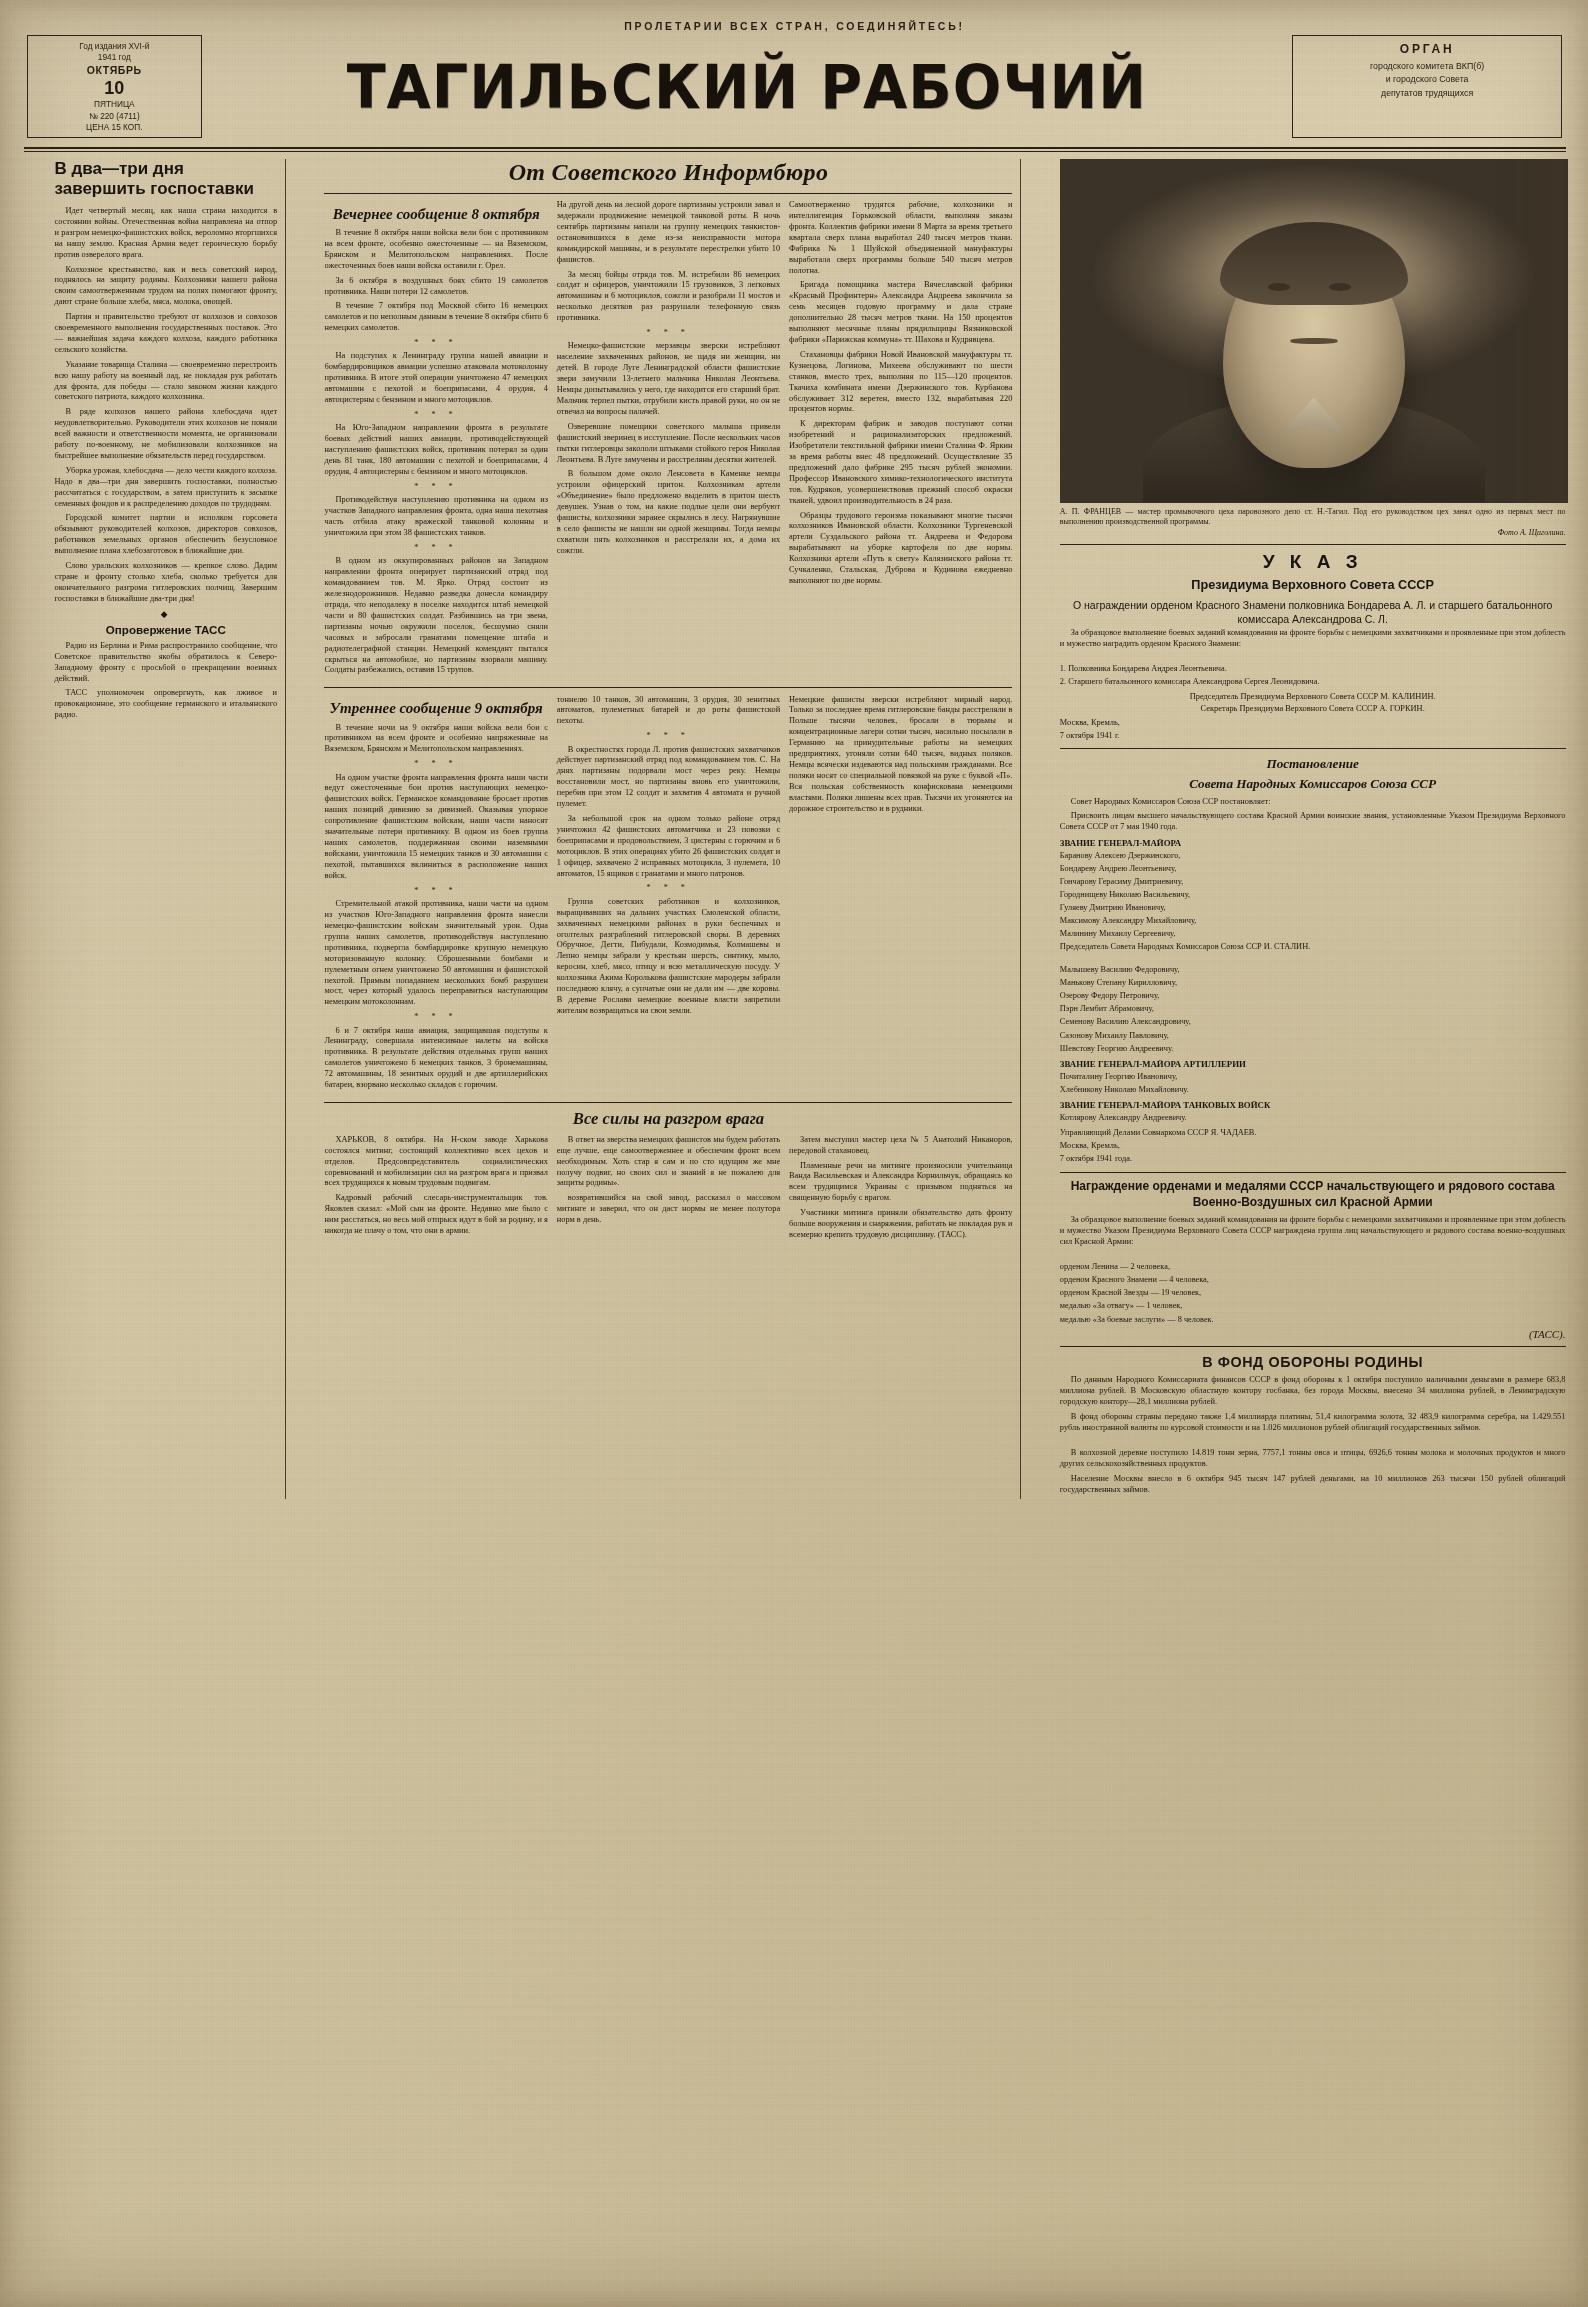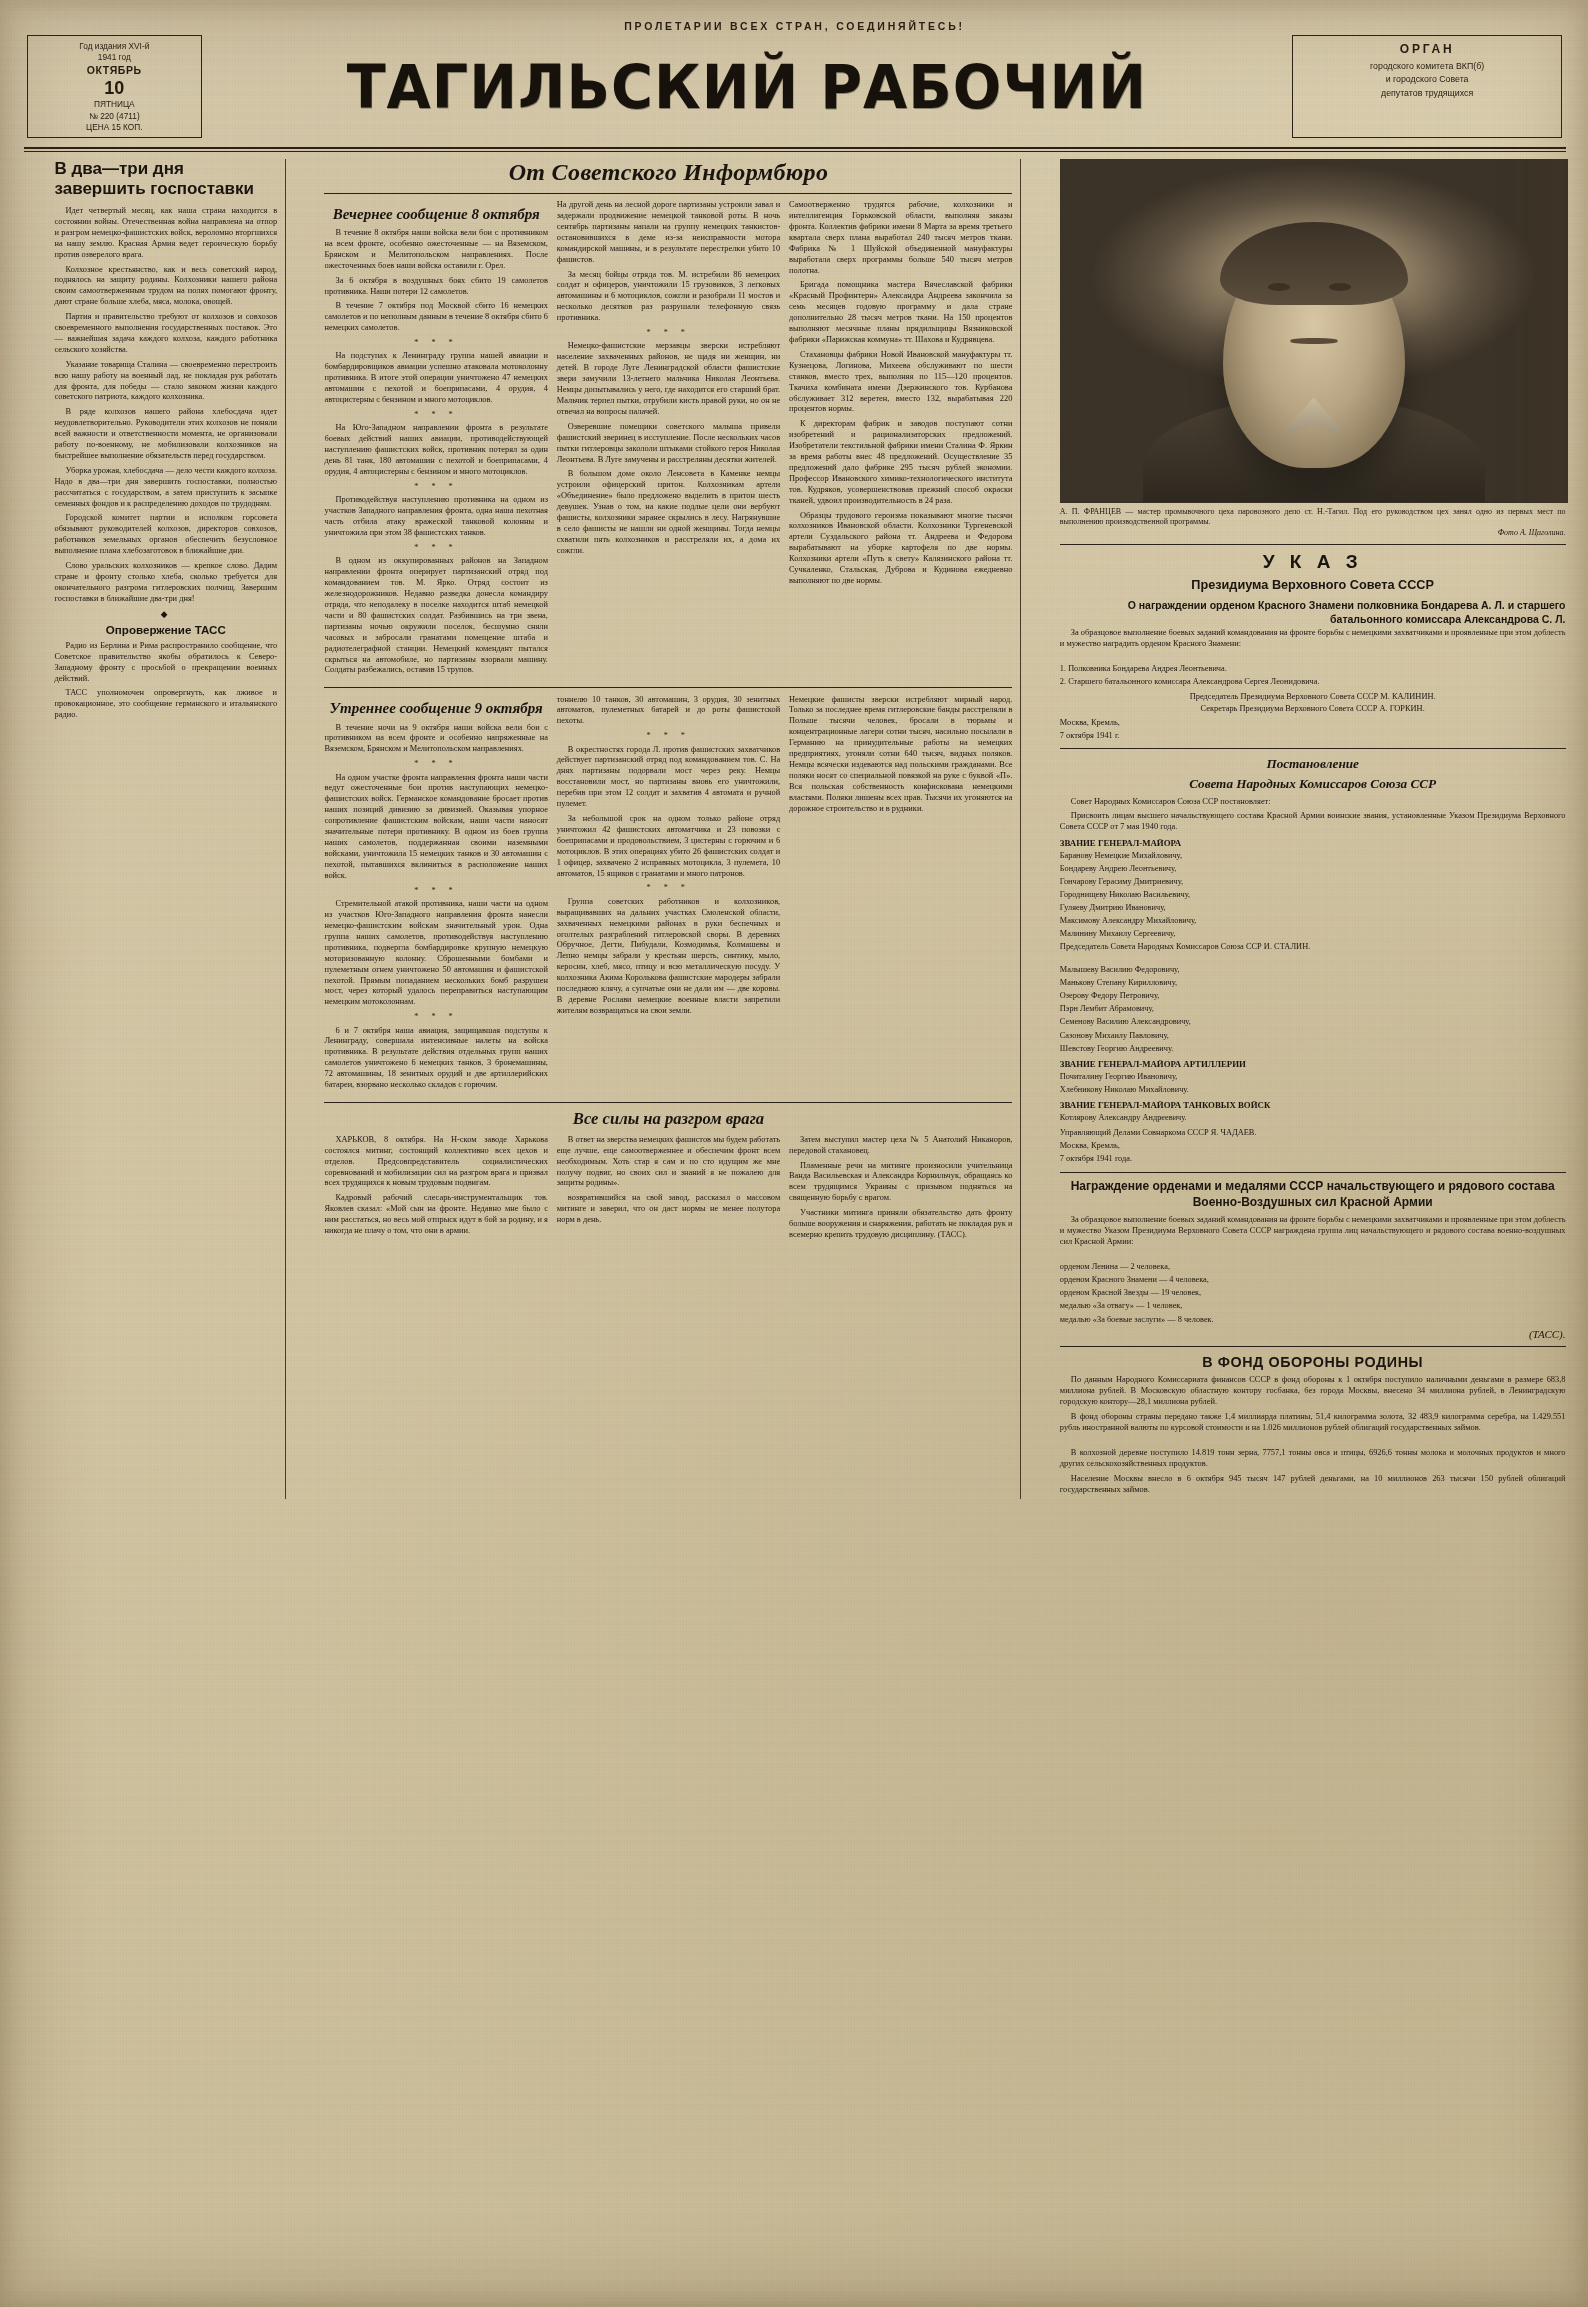--- a/index.html
+++ b/index.html
@@ -261,22 +261,22 @@
   .decree-sub{
     font-family:"Liberation Sans", sans-serif;
     font-weight:700;
     text-align:center;
     font-size:12.7px;
     line-height:1.3;
     margin:0 0 4.4px 0;
   }
   .decree-line{
     font-family:"Liberation Sans", sans-serif;
-    font-weight:700;
-    text-align:right;
+    font-weight:400;
+    text-align:center;
     font-size:10.5px;
     line-height:1.35;
     margin:0 0 2.2px 0;
   }
   .sign{
     font-size:8.4px;
     line-height:1.3;
     margin:1.7px 0;
     text-indent:0;
   }
@@ -520,21 +520,21 @@
       <div class="hr-full"></div>
 
       <div>
         <div class="ital-center">Постановление</div>
         <div class="ital-center">Совета Народных Комиссаров Союза ССР</div>
         <div class="subcols2">
           <div>
             <p>Совет Народных Комиссаров Союза ССР постановляет:</p>
             <p>Присвоить лицам высшего начальствующего состава Красной Армии воинские звания, установленные Указом Президиума Верховного Совета СССР от 7 мая 1940 года.</p>
             <div class="rank-head">ЗВАНИЕ ГЕНЕРАЛ-МАЙОРА</div>
-            <p class="namelist">Баранову Немецкие Михайловичу,</p>
+            <p class="namelist">Баранову Алексею Дзержинского,</p>
             <p class="namelist">Бондареву Андрею Леонтьевичу,</p>
             <p class="namelist">Гончарову Герасиму Дмитриевичу,</p>
             <p class="namelist">Городнищеву Николаю Васильевичу,</p>
             <p class="namelist">Гуляеву Дмитрию Ивановичу,</p>
             <p class="namelist">Максимову Александру Михайловичу,</p>
             <p class="namelist">Малинину Михаилу Сергеевичу,</p>
             <p class="sign">Председатель Совета Народных Комиссаров Союза ССР И. СТАЛИН.</p>
           </div>
           <div>
             <p class="namelist">Малышеву Василию Федоровичу,</p>

